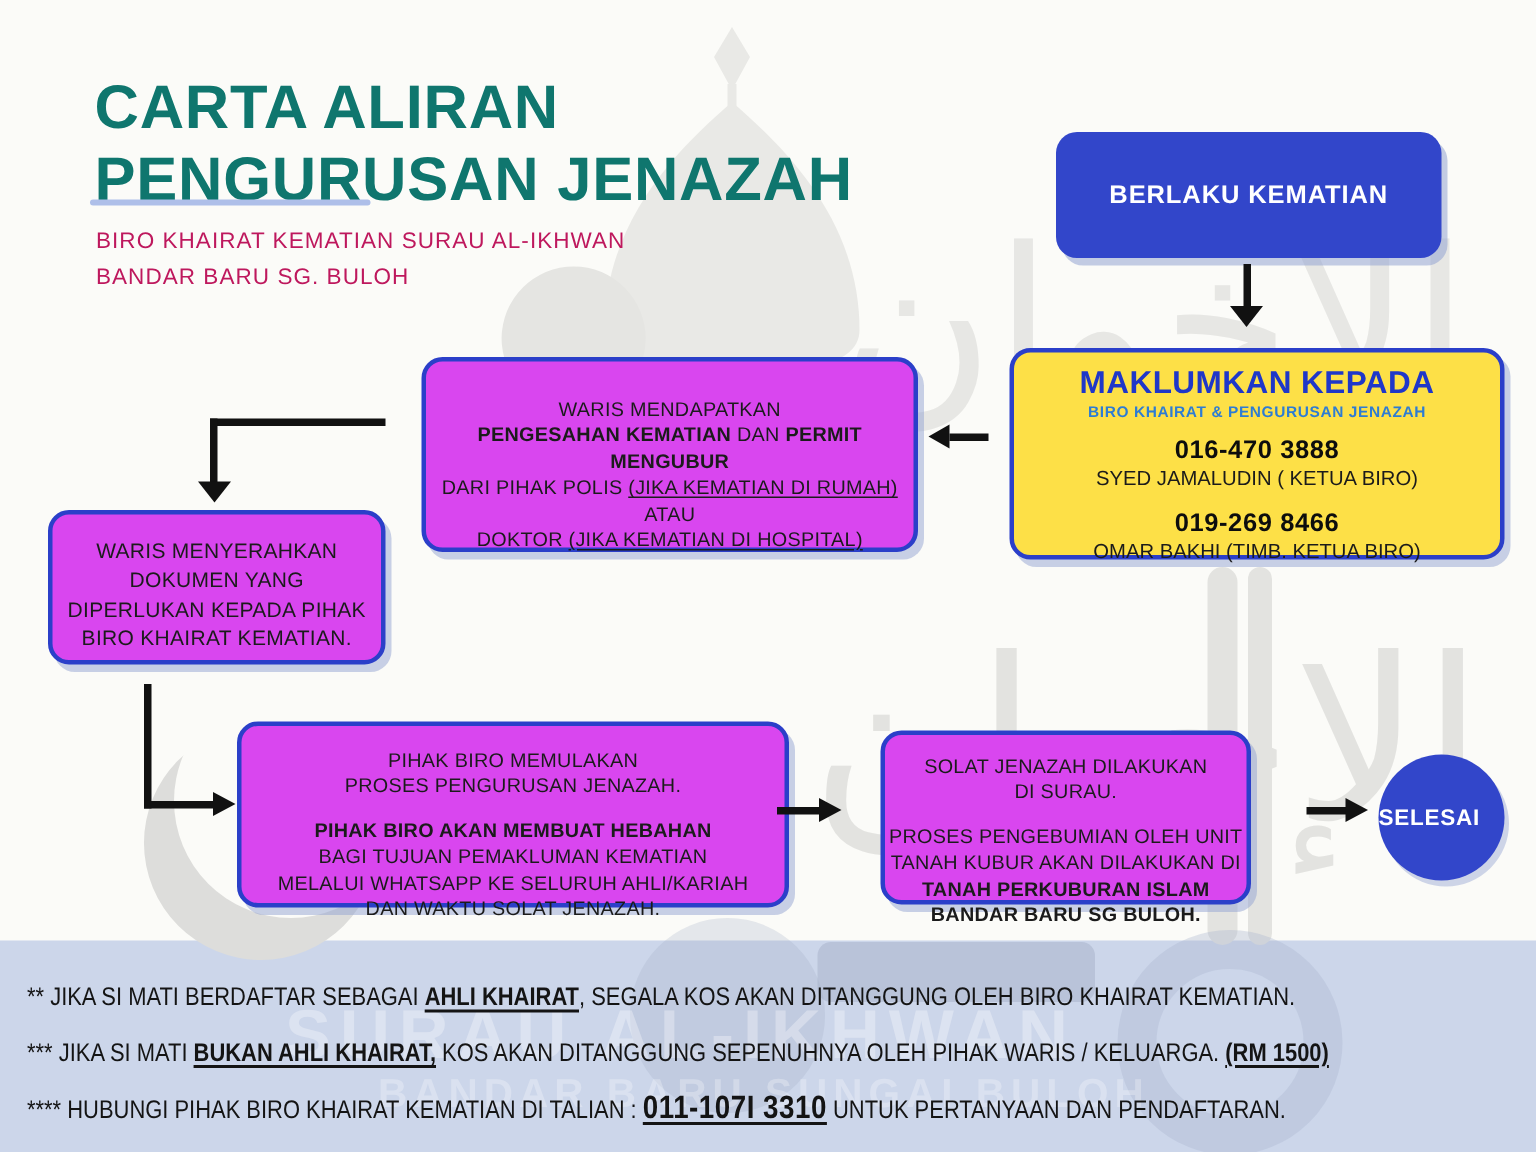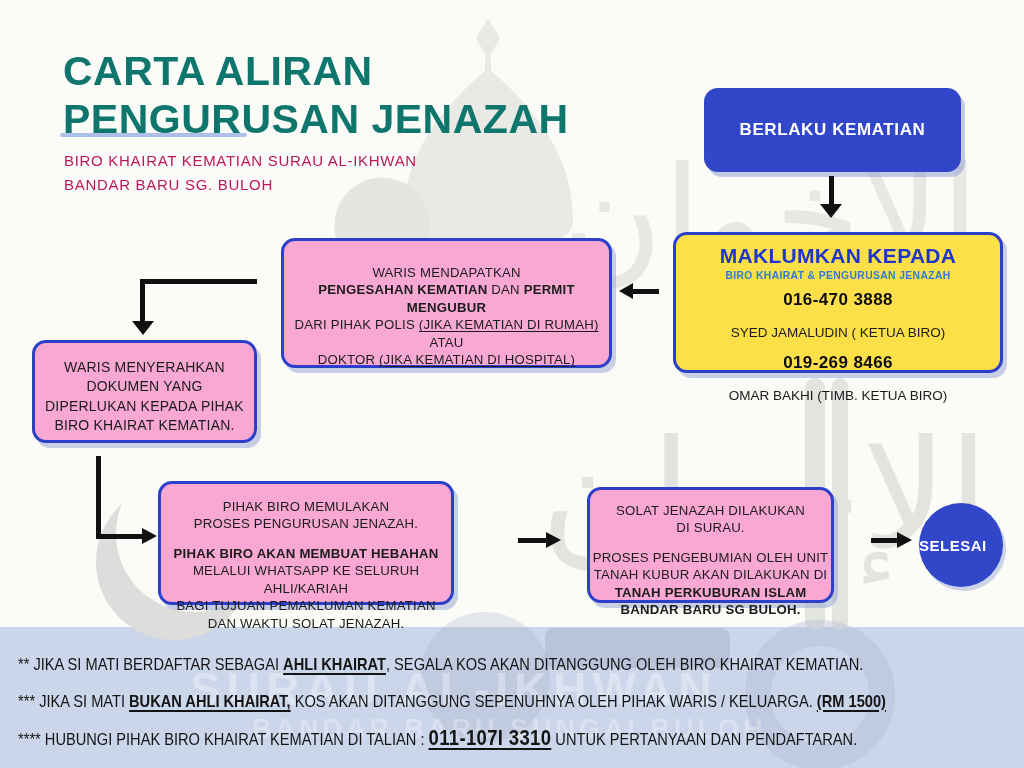--- a/index.html
+++ b/index.html
@@ -18,33 +18,33 @@
   .abs{position:absolute;}
 
   .page-title{left:63px;top:48px;font-size:41px;line-height:1.17;font-weight:700;color:#0f766e;letter-spacing:.5px;}
   .title-rule{left:60px;top:133px;width:187px;height:4px;background:#aebfe9;border-radius:2px;}
   .page-subtitle{left:64px;top:149px;font-size:15px;line-height:1.6;letter-spacing:.7px;color:#be185d;}
 
   .startbox{left:704px;top:88px;width:257px;height:84px;background:#3246ca;border-radius:14px;
             box-shadow:4px 5px 0 rgba(148,164,210,.55);display:flex;align-items:center;justify-content:center;
             color:#ffffff;font-weight:700;font-size:17px;letter-spacing:.6px;}
 
-  .fbox{background:#f9a8d4;border:3px solid #2b3fc9;border-radius:14px;box-sizing:border-box;
+  .fbox{background:#d946ef;border:3px solid #2b3fc9;border-radius:14px;box-sizing:border-box;
         box-shadow:4px 5px 0 rgba(148,164,210,.5);text-align:center;color:#1b1b1b;}
   .mint{background:#fde047;}
 
   .bx-line{font-size:13.2px;line-height:1.32;letter-spacing:.2px;}
   .bx-line .b{font-weight:700;}
   .bx-line .u{text-decoration:underline;text-underline-offset:2px;}
   .gap{margin-top:12px;}
 
   .notify-head{font-size:21px;font-weight:700;color:#1f37c9;letter-spacing:.3px;margin-top:9px;}
   .notify-sub{font-size:10.3px;font-weight:700;color:#2d7cd4;letter-spacing:.4px;margin-top:2px;}
   .notify-phone{font-size:17px;font-weight:700;color:#0d0d0d;letter-spacing:.4px;margin-top:9px;}
-  .notify-name{font-size:13.5px;color:#1b1b1b;margin-top:15px;}
+  .notify-name{font-size:13.5px;color:#1b1b1b;margin-top:1px;}
   .notify-phone.second{margin-top:13px;}
 
   .dok-line{font-size:14px;line-height:1.38;letter-spacing:.2px;}
 
   .circle-end{left:919px;top:503px;width:84px;height:84px;background:#3246ca;border-radius:50%;
               box-shadow:3px 4px 0 rgba(148,164,210,.45);display:flex;align-items:center;justify-content:flex-start;
               color:#fff;font-weight:700;font-size:15px;letter-spacing:.5px;}
 
   
   .stem{position:absolute;background:#111;}
@@ -143,26 +143,26 @@
       <div class="dok-line">WARIS MENYERAHKAN</div>
       <div class="dok-line">DOKUMEN  YANG</div>
       <div class="dok-line">DIPERLUKAN KEPADA PIHAK</div>
       <div class="dok-line">BIRO KHAIRAT KEMATIAN.</div>
     </div>
 
     <div class="stem" style="left:96px;top:456px;width:5px;height:83px;"></div>
     <div class="stem" style="left:96px;top:534px;width:48px;height:5px;"></div>
     <div class="head head-right" style="left:142px;top:528px;"></div>
 
-    <div class="abs fbox" style="left:158px;top:481px;width:296px;height:124px;padding-top:14px;">
+    <div class="abs fbox" style="left:158px;top:481px;width:368px;height:124px;padding-top:14px;">
       <div class="bx-line">PIHAK BIRO MEMULAKAN</div>
       <div class="bx-line">PROSES PENGURUSAN JENAZAH.</div>
       <div class="bx-line b gap" style="font-weight:700;">PIHAK BIRO AKAN MEMBUAT HEBAHAN</div>
+      <div class="bx-line">BAGI TUJUAN PEMAKLUMAN KEMATIAN</div>
       <div class="bx-line">MELALUI WHATSAPP KE SELURUH AHLI/KARIAH</div>
-      <div class="bx-line">BAGI TUJUAN PEMAKLUMAN KEMATIAN</div>
       <div class="bx-line">DAN WAKTU SOLAT JENAZAH.</div>
     </div>
 
     <div class="stem" style="left:518px;top:538px;width:30px;height:5px;"></div>
     <div class="head head-right" style="left:546px;top:532px;"></div>
 
     <div class="abs fbox" style="left:587px;top:487px;width:247px;height:116px;padding-top:12px;">
       <div class="bx-line">SOLAT JENAZAH DILAKUKAN</div>
       <div class="bx-line">DI SURAU.</div>
       <div class="bx-line gap">PROSES PENGEBUMIAN OLEH UNIT</div>

